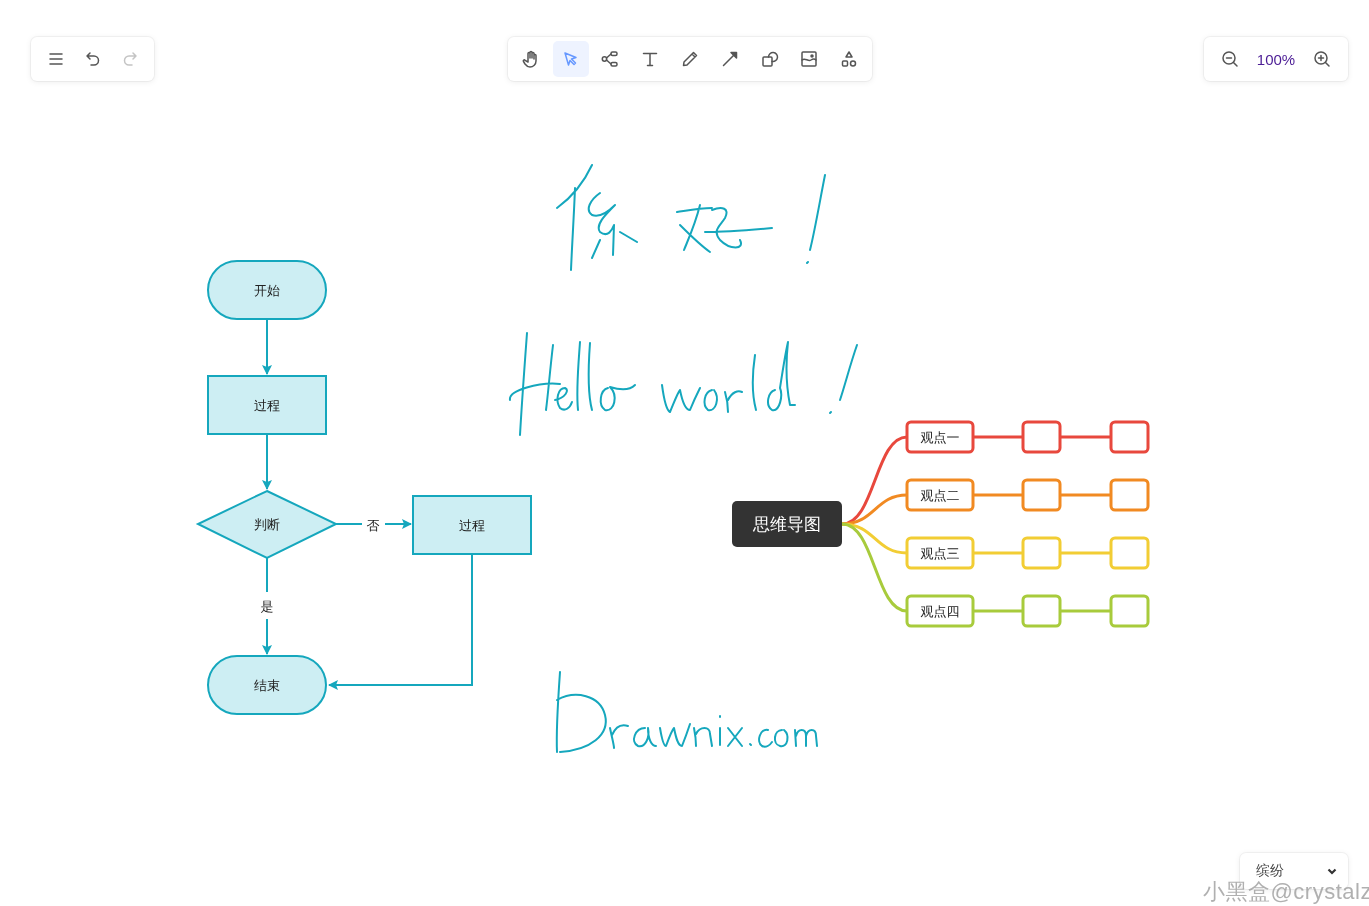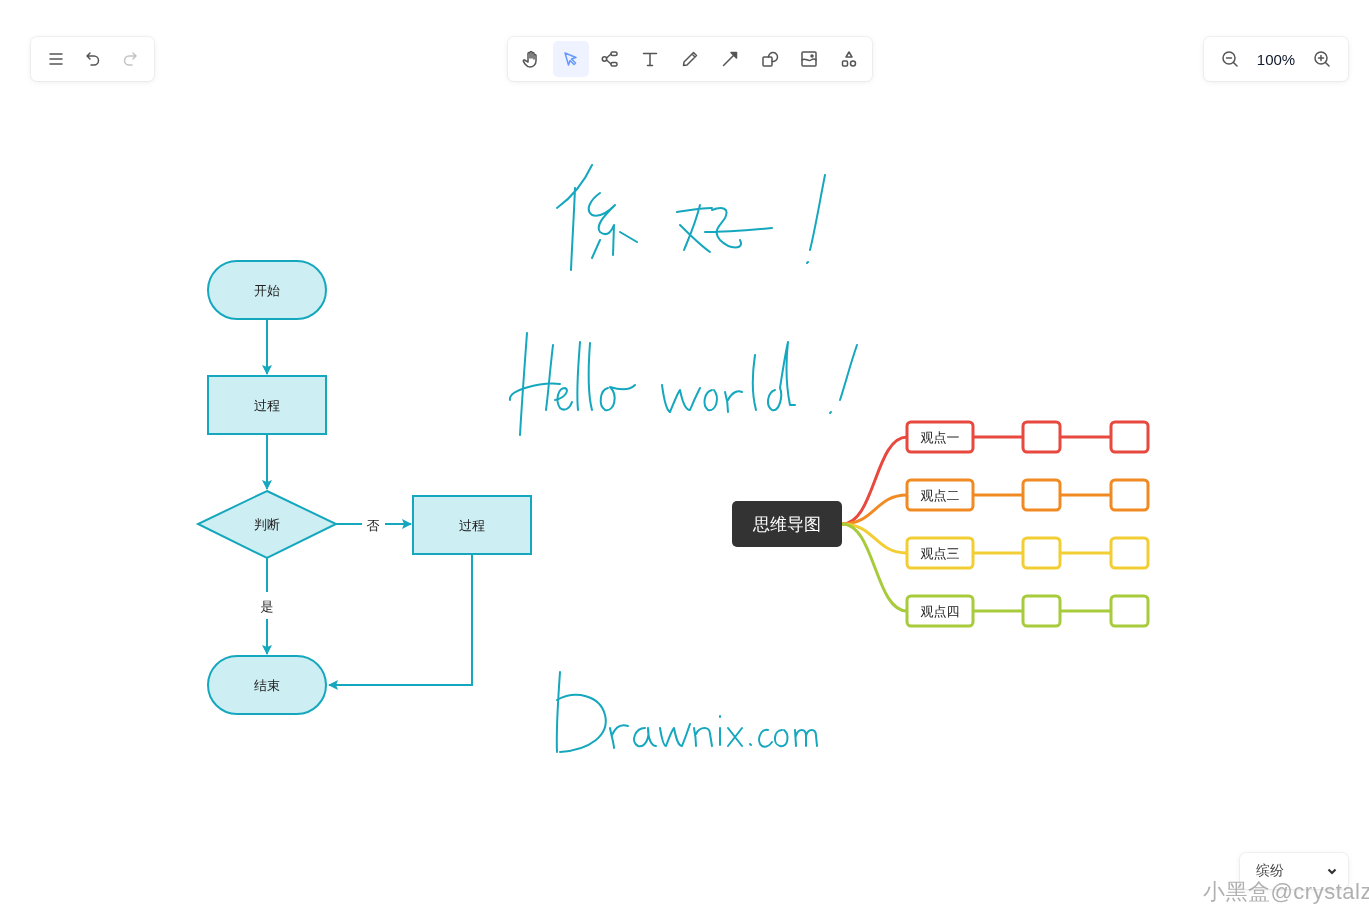--- a/index.html
+++ b/index.html
@@ -18,21 +18,21 @@
     .creation-toolbar { left: 508px; top: 37px; width: 364px; height: 44px; padding: 0 3px; box-sizing: border-box; }
     .zoom-toolbar { left: 1204px; top: 37px; width: 144px; height: 44px; padding: 0 6px; box-sizing: border-box; }
     .tbtn {
       width: 36px; height: 36px; margin: 0 2px; border-radius: 5px;
       display: flex; align-items: center; justify-content: center; cursor: pointer;
     }
     .tbtn svg { width: 20px; height: 20px; fill: none; stroke: #555; stroke-width: 1.5; stroke-linecap: round; stroke-linejoin: round; }
     .tbtn.disabled svg { stroke: #c4c4c4; }
     .tbtn.active { background: #eef3ff; }
     .tbtn.active svg { stroke: #6698ff; }
-    .zoom-label { flex: 1; text-align: center; font-size: 15px; color: #0f172a; }
+    .zoom-label { flex: 1; text-align: center; font-size: 15px; color: #4c1d95; }
     .theme-select {
       position: absolute; left: 1240px; top: 853px; width: 108px; height: 36px;
       background: #fff; border-radius: 6px;
       box-shadow: 0 0 0 1px rgba(0,0,0,0.04), 0 1px 6px rgba(0,0,0,0.08);
       display: flex; align-items: center; justify-content: space-between; padding: 0 10px 0 16px; box-sizing: border-box;
       font-size: 14px; color: #444;
     }
     .theme-select svg { width: 12px; height: 12px; fill: none; stroke: #333; stroke-width: 2.2; }
     .watermark {
       position: absolute; left: 1203px; top: 877px; font-size: 22px; color: rgba(150,150,150,0.75);

